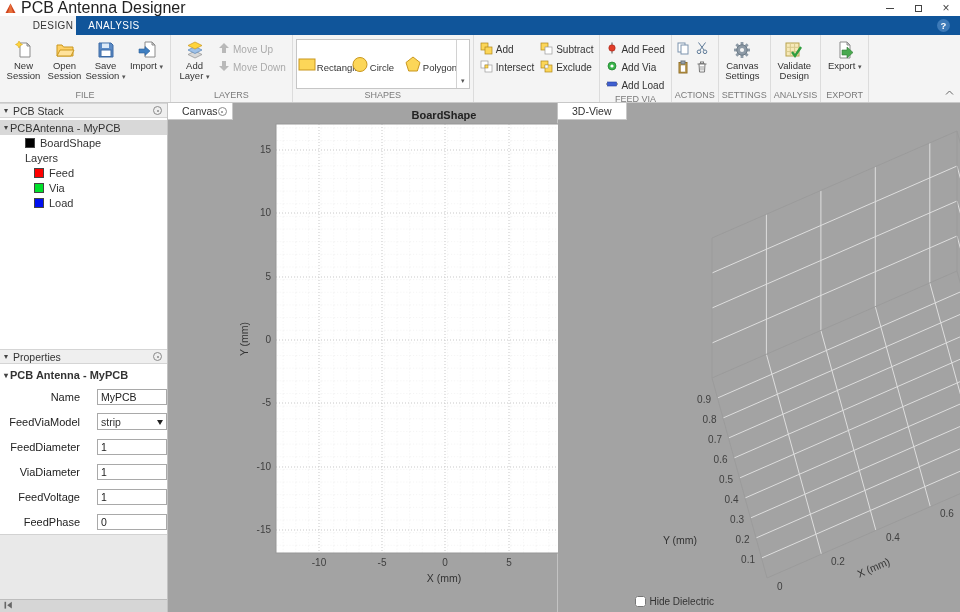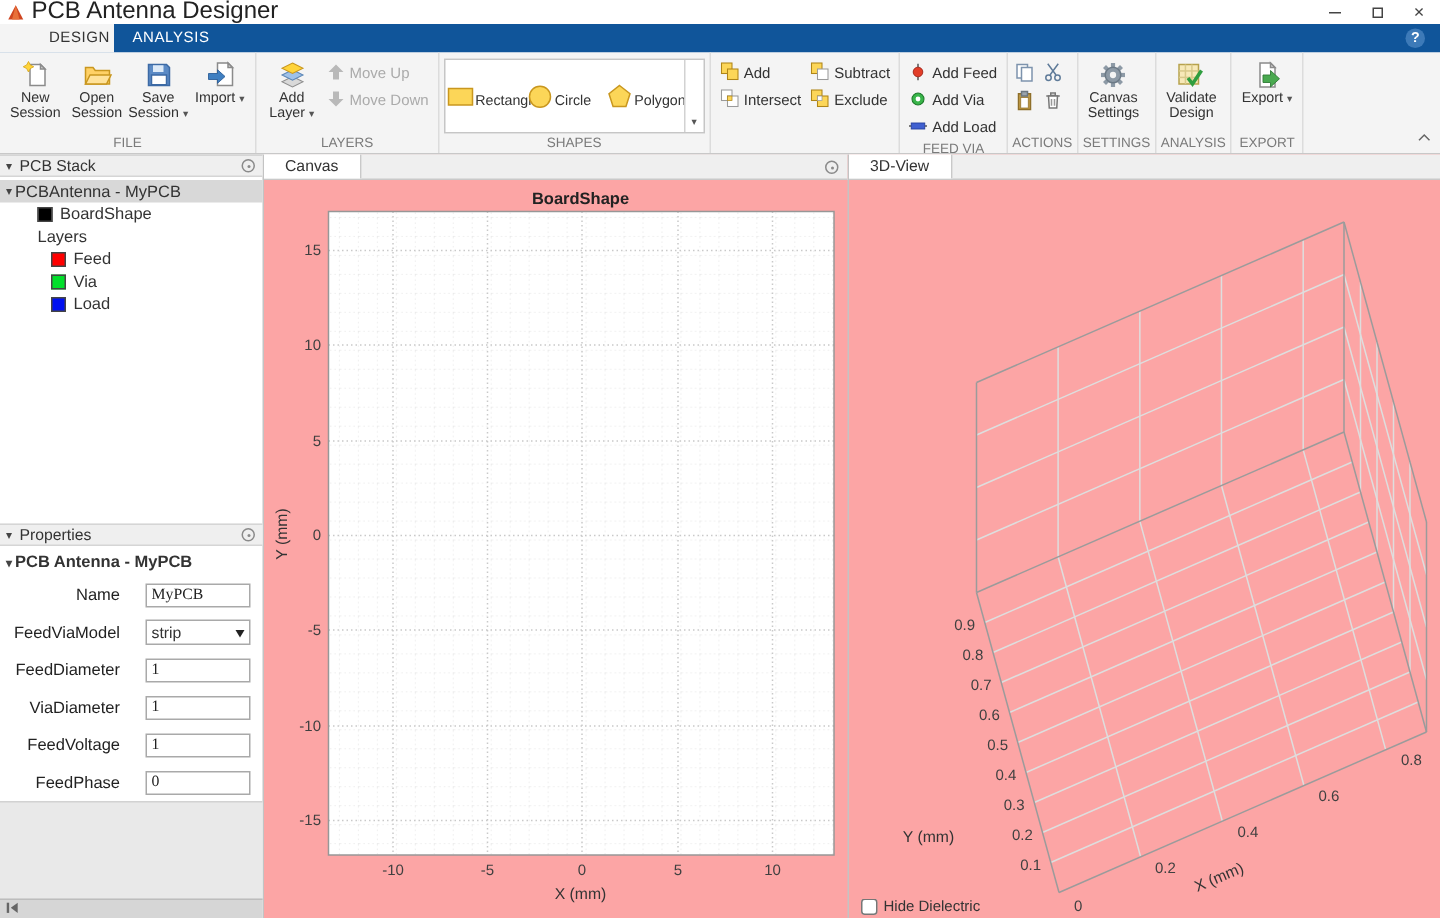--- a/index.html
+++ b/index.html
@@ -57,28 +57,28 @@
   .trow.selected { background:#d8d8d8; }
   .lvl1 { padding-left:4px; }
   .lvl2 { padding-left:25px; }
   .lvl3 { padding-left:34px; }
   .swatch { width:10px; height:10px; border:1px solid #444; margin-right:5px; flex:none; }
   .prop-area { padding-top:2px; flex:none; }
   .prop-group { font-weight:bold; font-size:11px; height:18px; display:flex; align-items:center; padding-left:4px; }
   .prow { display:flex; align-items:center; height:25px; }
   .plabel { width:80px; text-align:right; font-size:11px; color:#222; flex:none; }
   .pfield { margin-left:17px; }
-  .pinput { width:70px; height:16px; border:1px solid #a9a9a9; font-size:10.5px; padding-left:3px; font-family:Liberation Serif, serif; color:#222; background:#fff; }
+  .pinput { width:70px; height:16px; border:1px solid #a9a9a9; font-size:10.5px; padding-left:3px; font-family:Liberation Sans, sans-serif; color:#222; background:#fff; }
   .pselect { width:70px; height:17px; border:1px solid #a9a9a9; display:flex; align-items:center; padding-left:3px; position:relative; background:#fff; cursor:pointer; font-size:10.5px; }
   .dd-tri { position:absolute; right:3px; top:6px; width:0; height:0; border-left:3.5px solid transparent; border-right:3.5px solid transparent; border-top:5px solid #222; }
   .sidebar-filler { flex:1; background:#e9e9e9; border-top:1px solid #d2d2d2; }
   .statusbar { height:13px; background:#d6d6d6; border-top:1px solid #bdbdbd; display:flex; align-items:center; padding-left:3px; flex:none; }
 
   
-  .panel { display:flex; flex-direction:column; background:#fca5a5; }
+  .panel { display:flex; flex-direction:row; background:#a3a3a3; }
   .center-panel { width:390px; border-right:1px solid #c3c3c3; }
   .right-panel { flex:1; position:relative; }
   .doc-tabbar { height:17px; background:#efefef; border-bottom:1px solid #c9c9c9; display:flex; align-items:stretch; position:relative; flex:none; }
   .doc-tab { padding:0 14px; background:#fff; border-right:1px solid #c9c9c9; font-size:10.5px; line-height:16px; cursor:pointer; }
   .doc-tabbar .opt-circle { position:absolute; right:6px; top:4px; margin-left:0; }
   .plot-wrap { flex:1; position:relative; }
   svg text { font-family:"Liberation Sans", sans-serif; }
   .ticktext { font-size:10px; fill:#404040; }
   .ptitle { font-size:11px; font-weight:bold; fill:#222; }
   .alabel { font-size:10.5px; fill:#333; }

